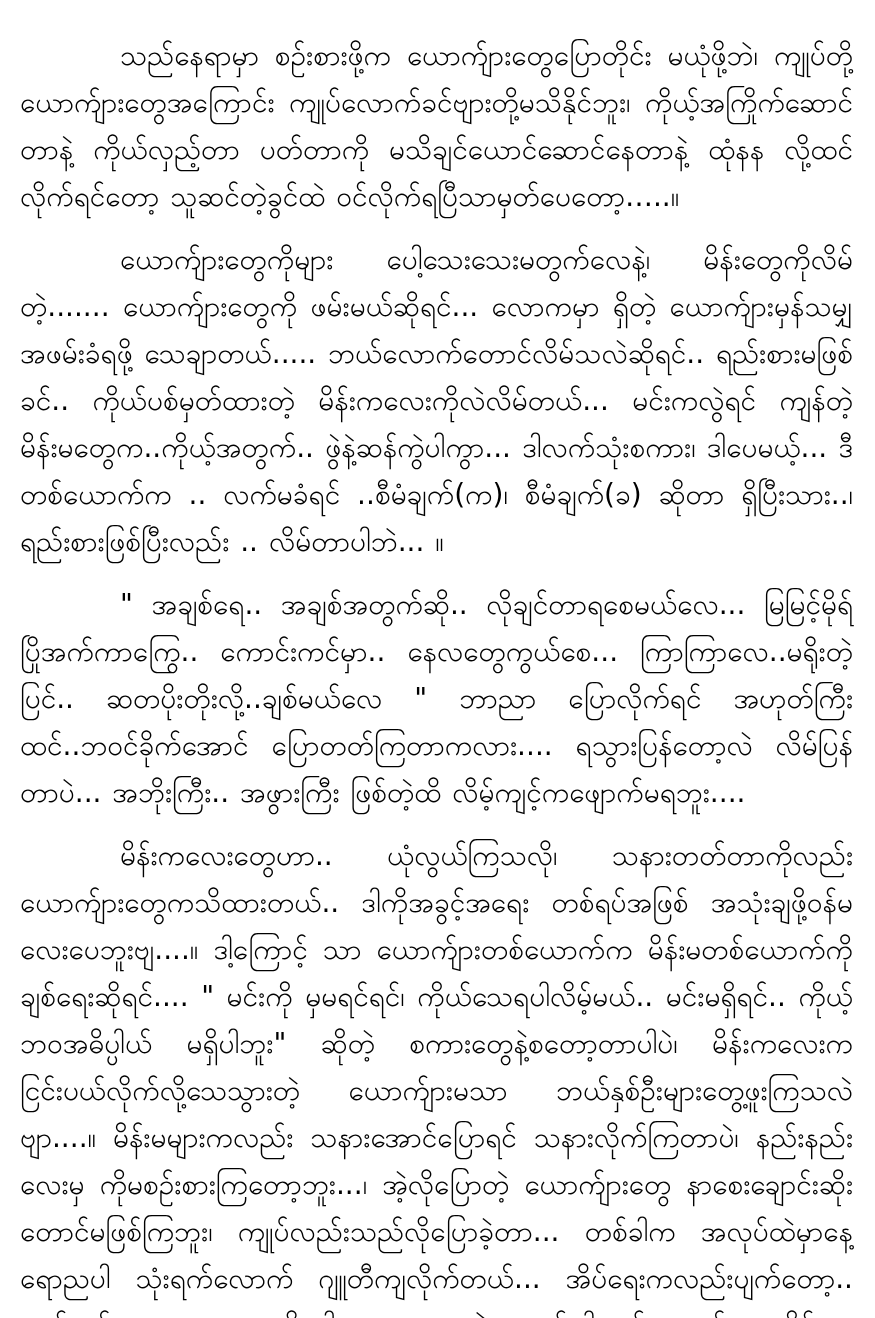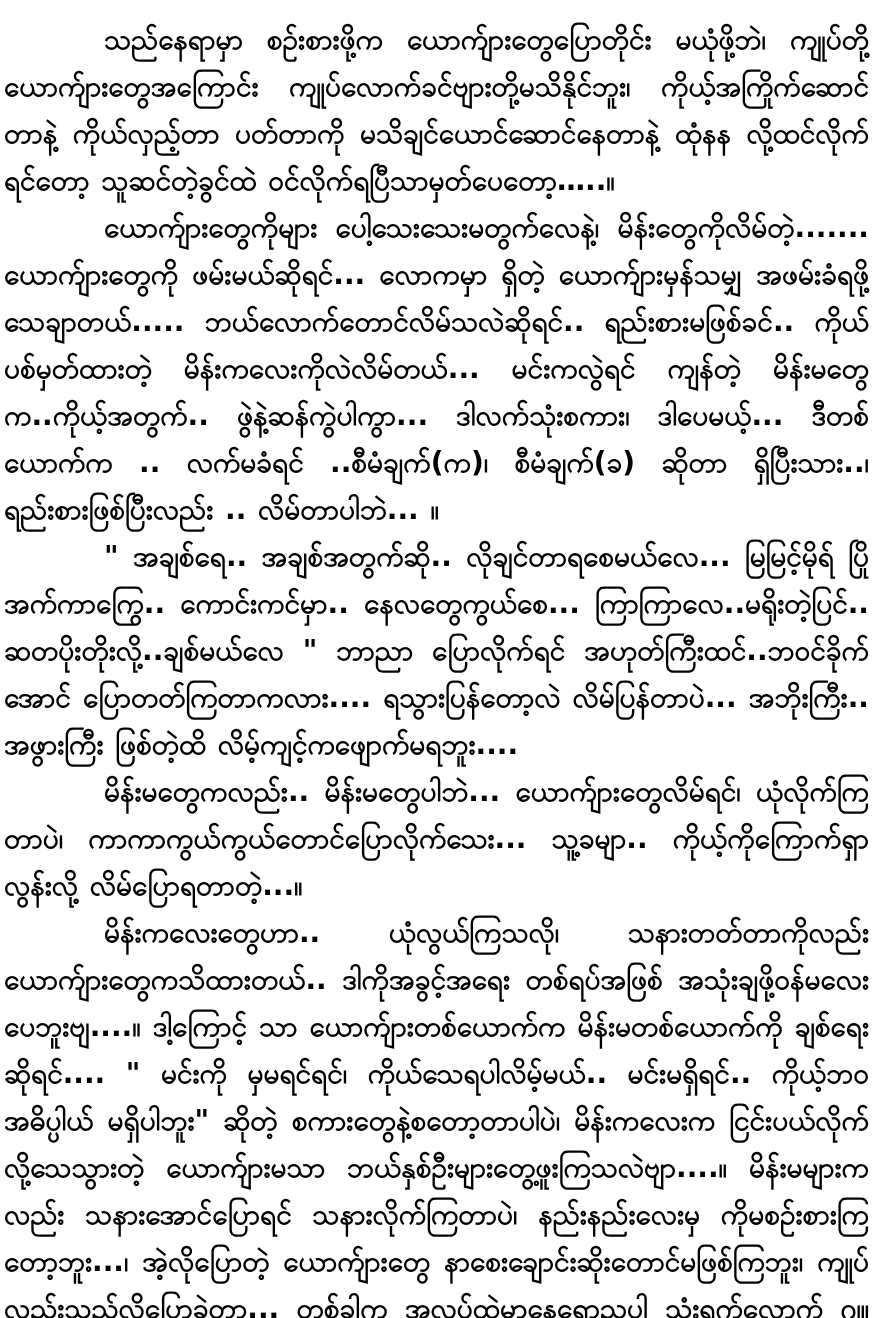--- a/index.html
+++ b/index.html
@@ -15,29 +15,27 @@
     color: #000000;
     padding: 16px 6px 10px 4px;
     font-family: "DejaVu Sans", sans-serif;
     font-size: 28px;
     line-height: 47px;
     text-align: justify;
     text-justify: inter-word;
     overflow: hidden;
   }
   .para {
-    margin: 0;
+    margin: 16px;
     text-indent: 100px;
     white-space: normal;
     word-spacing: 2px;
-    font-weight: bold;
   }
 </style>
 </head>
 <body>
 
 <div class="page" style="background: rgb(255, 255, 255); color: rgb(0, 0, 0);">
   <p class="para">သည်နေရာမှာ စဉ်းစားဖို့က ယောက်ျားတွေပြောတိုင်း မယုံဖို့ဘဲ၊ ကျုပ်တို့ ယောက်ျားတွေအကြောင်း ကျုပ်လောက်ခင်ဗျားတို့မသိနိုင်ဘူး၊ ကိုယ့်အကြိုက်ဆောင်တာနဲ့ ကိုယ်လှည့်တာ ပတ်တာကို မသိချင်ယောင်ဆောင်နေတာနဲ့ ထုံနန လို့ထင်လိုက်ရင်တော့ သူဆင်တဲ့ခွင်ထဲ ဝင်လိုက်ရပြီသာမှတ်ပေတော့…..။</p>
   <p class="para">ယောက်ျားတွေကိုများ ပေါ့သေးသေးမတွက်လေနဲ့၊ မိန်းတွေကိုလိမ်တဲ့....... ယောက်ျားတွေကို ဖမ်းမယ်ဆိုရင်... လောကမှာ ရှိတဲ့ ယောက်ျားမှန်သမျှ အဖမ်းခံရဖို့ သေချာတယ်..... ဘယ်လောက်တောင်လိမ်သလဲဆိုရင်.. ရည်းစားမဖြစ်ခင်.. ကိုယ်ပစ်မှတ်ထားတဲ့ မိန်းကလေးကိုလဲလိမ်တယ်... မင်းကလွဲရင် ကျန်တဲ့ မိန်းမတွေက..ကိုယ့်အတွက်.. ဖွဲနဲ့ဆန်ကွဲပါကွာ... ဒါလက်သုံးစကား၊ ဒါပေမယ့်... ဒီတစ်ယောက်က .. လက်မခံရင် ..စီမံချက်(က)၊ စီမံချက်(ခ) ဆိုတာ ရှိပြီးသား..၊ ရည်းစားဖြစ်ပြီးလည်း .. လိမ်တာပါဘဲ... ။</p>
   <p class="para">" အချစ်ရေ.. အချစ်အတွက်ဆို.. လိုချင်တာရစေမယ်လေ... မြမြင့်မိုရ် ပြိုအက်ကာကြွေ.. ကောင်းကင်မှာ.. နေလတွေကွယ်စေ... ကြာကြာလေ..မရိုးတဲ့ပြင်.. ဆတပိုးတိုးလို့..ချစ်မယ်လေ " ဘာညာ ပြောလိုက်ရင် အဟုတ်ကြီးထင်..ဘဝင်ခိုက်အောင် ပြောတတ်ကြတာကလား.... ရသွားပြန်တော့လဲ လိမ်ပြန်တာပဲ... အဘိုးကြီး.. အဖွားကြီး ဖြစ်တဲ့ထိ လိမ့်ကျင့်ကဖျောက်မရဘူး....</p>
-  <p class="para">မိန်းမတွေကလည်း.. မိန်းမတွေပါဘဲ... ယောက်ျားတွေလိမ်ရင်၊ ယုံလိုက်ကြတာပဲ၊ ကာကာကွယ်ကွယ်တောင်ပြောလိုက်သေး... သူ့ခမျာ.. ကိုယ့်ကိုကြောက်ရှာလွန်းလို့ လိမ်ပြောရတာတဲ့...။</p>
   <p class="para">မိန်းကလေးတွေဟာ.. ယုံလွယ်ကြသလို၊ သနားတတ်တာကိုလည်း ယောက်ျားတွေကသိထားတယ်.. ဒါကိုအခွင့်အရေး တစ်ရပ်အဖြစ် အသုံးချဖို့ဝန်မလေးပေဘူးဗျ....။ ဒါ့ကြောင့် သာ ယောက်ျားတစ်ယောက်က မိန်းမတစ်ယောက်ကို ချစ်ရေးဆိုရင်.... " မင်းကို မှမရင်ရင်၊ ကိုယ်သေရပါလိမ့်မယ်.. မင်းမရှိရင်.. ကိုယ့်ဘဝအဓိပ္ပါယ် မရှိပါဘူး" ဆိုတဲ့ စကားတွေနဲ့စတော့တာပါပဲ၊ မိန်းကလေးက ငြင်းပယ်လိုက်လို့သေသွားတဲ့ ယောက်ျားမသာ ဘယ်နှစ်ဦးများတွေ့ဖူးကြသလဲဗျာ....။ မိန်းမများကလည်း သနားအောင်ပြောရင် သနားလိုက်ကြတာပဲ၊ နည်းနည်းလေးမှ ကိုမစဉ်းစားကြတော့ဘူး...၊ အဲ့လိုပြောတဲ့ ယောက်ျားတွေ နာစေးချောင်းဆိုးတောင်မဖြစ်ကြဘူး၊ ကျုပ်လည်းသည်လိုပြောခဲ့တာ... တစ်ခါက အလုပ်ထဲမှာနေ့ရောညပါ သုံးရက်လောက် ဂျူတီကျလိုက်တယ်... အိပ်ရေးကလည်းပျက်တော့.. မျက်တွင်းတွေဘာတွေကျလို့ပေါ့....၊ သူနဲ့ကလည်းငါးရက်လောက်မတွေ့နိုင်ဘူး၊ ကျုပ်တို့ ခေတ်က ဖုန်းဆက်ဖို့မလွယ်ဘူးလေ... သူနဲ့သွားတွေ့တော့.. ကိုယ်ကမလိမ်ရပါဘူး.. သူက ကိုအတင်းအလိမ်ခံချင်နေတော့.. ကျုပ်မှာ သနားလို့လိမ်ပေးလိုက်ရတယ်...။</p>
 </div>
 
 </body></html>

